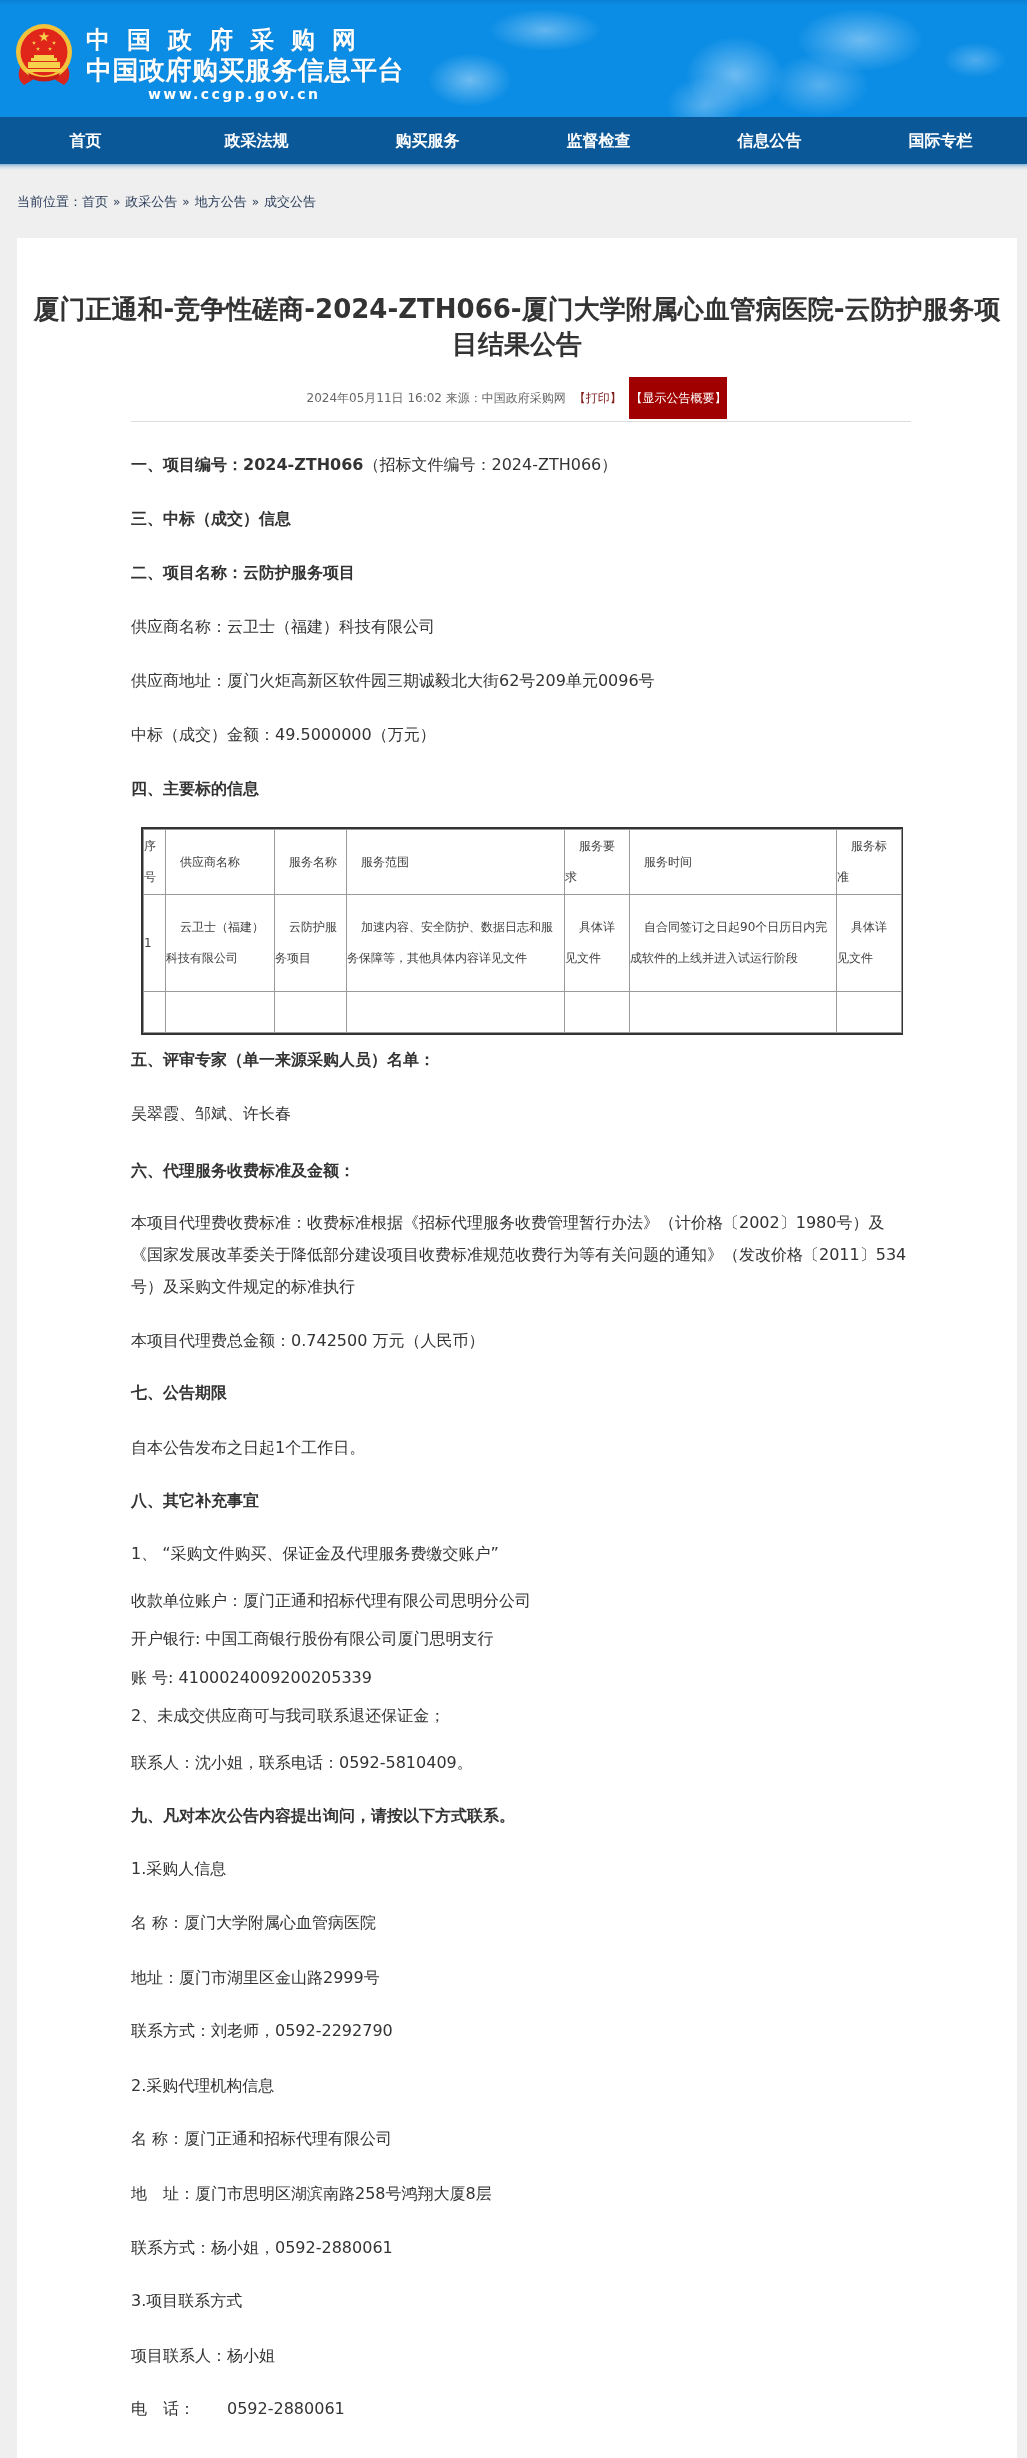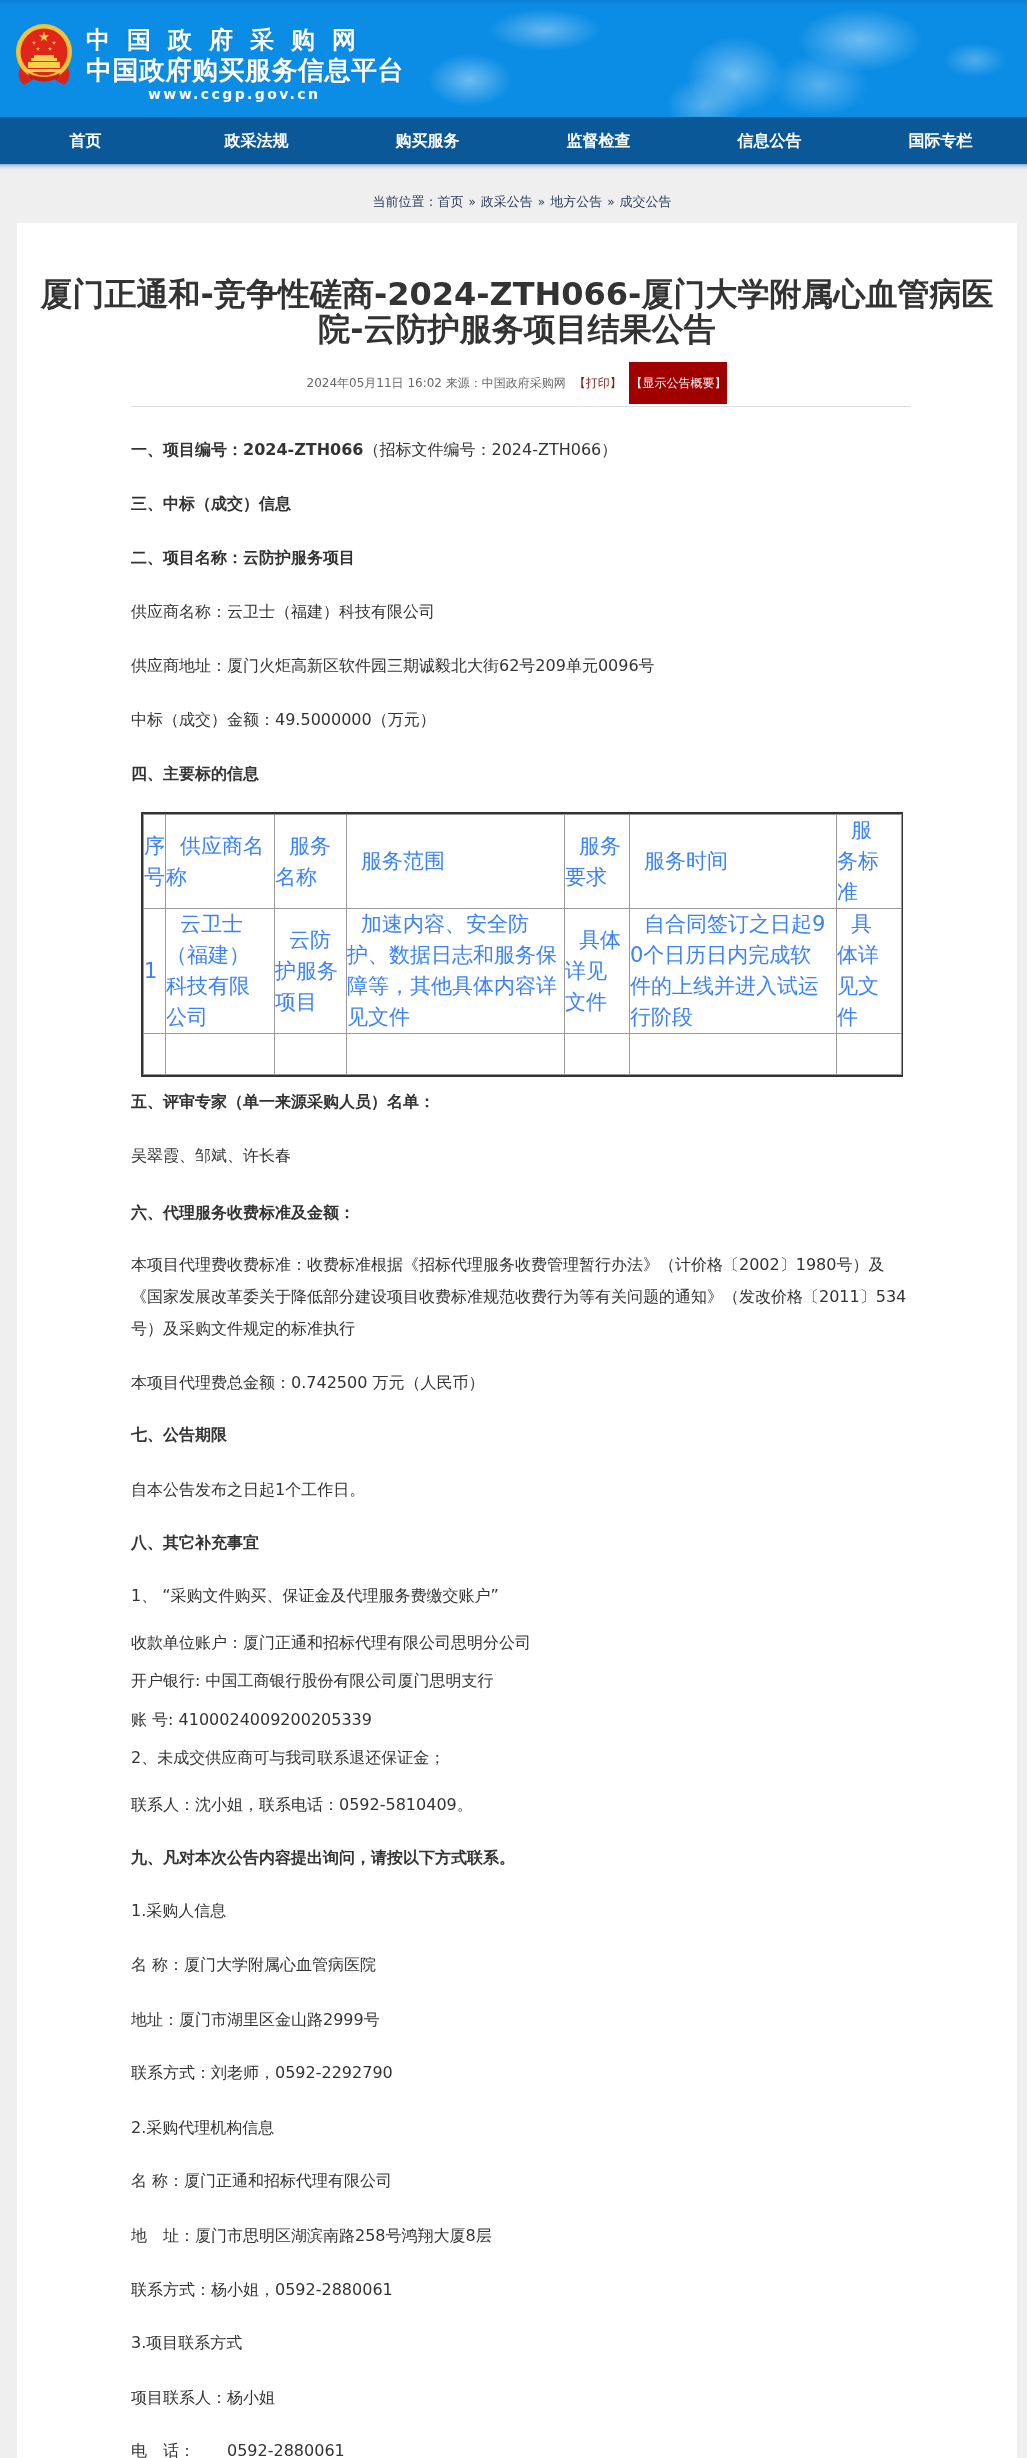--- a/index.html
+++ b/index.html
@@ -48,32 +48,32 @@
   .nav {
     display: flex; height: 47px; background: #0b5899;
   }
   .nav-item {
     width: 171px; text-align: center; line-height: 47px;
     color: #fff; font-size: 16px; font-weight: bold; cursor: pointer;
   }
   .nav-shade { height: 6px; background: linear-gradient(180deg, #8fb3d2 0%, #cfdde9 50%, #efefef 100%); }
   
   .crumbs {
-    padding: 22px 0 11px 17px; line-height: 20px; font-size: 13px; color: #2c3e5a; text-align: center;
+    padding: 22px 0 26px 17px; line-height: 20px; font-size: 13px; color: #2c3e5a;
   }
   .crumbs a { color: #2c3e5a; text-decoration: none; }
   .crumbs .sep { margin: 0 5px; font-size: 12px; }
   
   .panel {
     margin-left: 17px; width: 1000px; min-height: 2235px; background: #fff;
     padding-top: 54px;
   }
   .art-title {
     padding: 0 14px; text-align: center;
-    font-size: 32px; line-height: 35px; font-weight: bold; color: #333;
+    font-size: 26px; line-height: 35px; font-weight: bold; color: #333;
   }
   .meta {
     margin-top: 26px; text-align: center; font-size: 12px; line-height: 20px; color: #666;
   }
   .meta .print { color: #7f1d1d; text-decoration: none; margin-left: 4px; }
   .meta .badge {
     background: #a00000; color: #fff; padding: 14px 1px; margin-left: 4px; cursor: pointer;
   }
   .content { margin-left: 114px; width: 782px; }
   .divider { margin-top: 13px; height: 1px; width: 780px; background: #dddddd; }
@@ -85,21 +85,21 @@
   .m6{margin-top:6px !important}.m7{margin-top:7px !important}.m9{margin-top:9px !important}
   .m15{margin-top:15px !important}.m20{margin-top:20px !important}.m21{margin-top:21px !important}
   .m22{margin-top:22px !important}.m23{margin-top:23px !important}.m25{margin-top:25px !important}
   .m27{margin-top:27px !important}
   
   .tbl-wrap {
     margin: 22px 0 0 10px; width: 762px; border: 2px solid #333;
   }
   table.items {
     width: 758px; table-layout: fixed; border-collapse: collapse;
-    font-size: 21px; line-height: 31px; color: #3b82f6;
+    font-size: 12px; line-height: 31px; color: #404040;
   }
   table.items td {
     border: 1px solid #999; vertical-align: middle; padding: 0; text-indent: 14px;
     word-break: break-all; overflow: hidden;
   }
   table.items td.c1 { text-indent: 0; padding-right: 0; }
   table.items td.c2 { padding-right: 8px; }
   table.items td.c3 { padding-right: 8px; }
   table.items td.c4 { padding-right: 5px; }
   table.items td.c5 { padding-right: 7px; }

